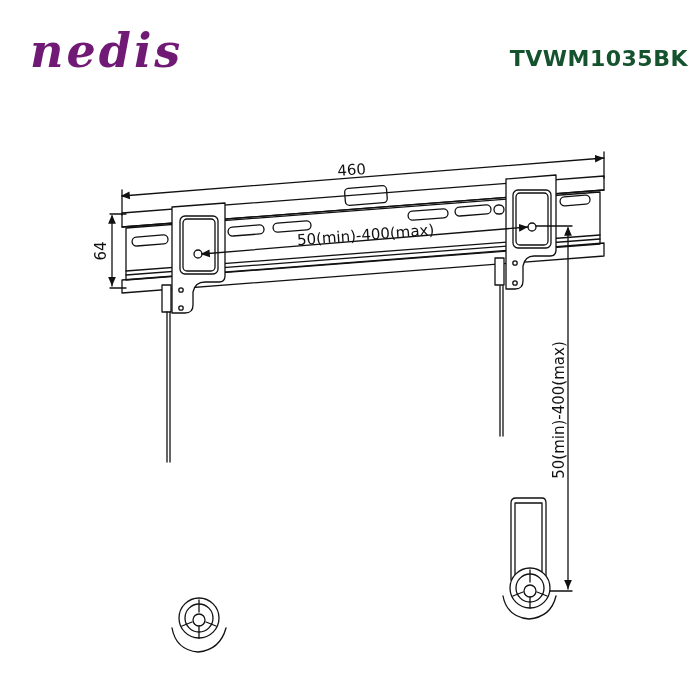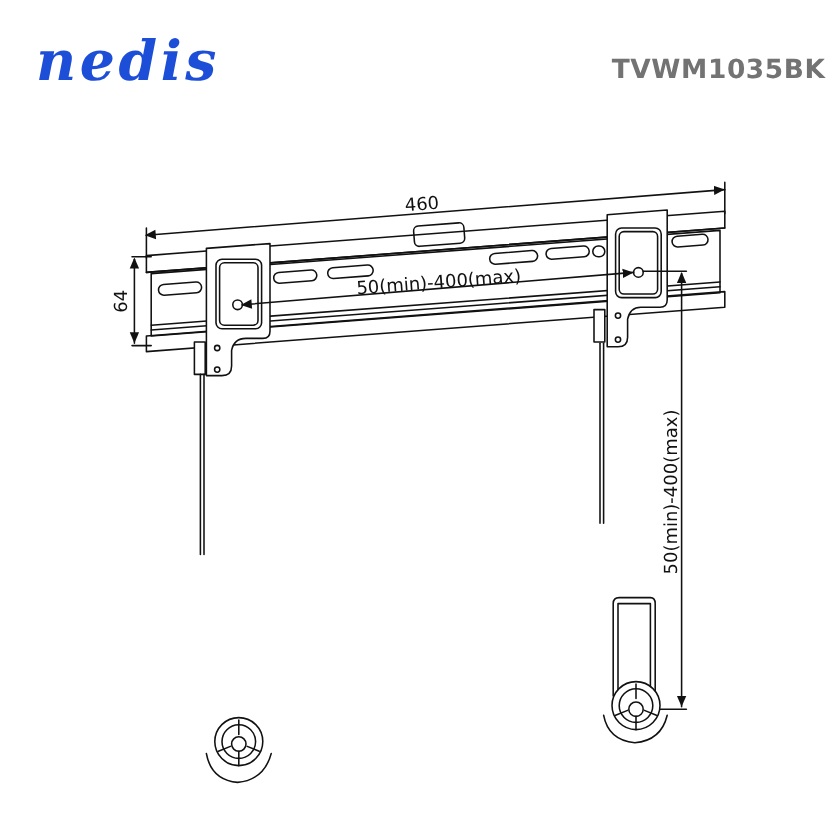--- a/index.html
+++ b/index.html
@@ -1,25 +1,25 @@
 <!DOCTYPE html>
 <html><head>
 <meta charset="utf-8">
 <style>
   html, body { margin: 0; padding: 0; background: #ffffff; }
   body { width: 700px; height: 700px; position: relative; overflow: hidden; font-family: "DejaVu Sans", sans-serif; }
   .brand-logo {
     position: absolute; left: 30px; top: 28px;
     font-family: "DejaVu Serif", serif; font-style: italic; font-weight: bold;
-    font-size: 46px; letter-spacing: 3px; color: #1d4ed8; line-height: 1;
+    font-size: 46px; letter-spacing: 3px; color: #701a75; line-height: 1;
   }
   .model-code {
     position: absolute; right: 12px; top: 46px;
     font-family: "DejaVu Sans", sans-serif; font-weight: bold;
-    font-size: 22px; color: #737373; letter-spacing: 0.5px;
+    font-size: 22px; color: #14532d; letter-spacing: 0.5px;
   }
   svg.drawing { position: absolute; left: 0; top: 0; }
   .dim-text { font-family: "DejaVu Sans", sans-serif; fill: #111; }
 </style>
 </head>
 <body>
 
 <div class="brand-logo">nedis</div>
 <div class="model-code">TVWM1035BK</div>
 

